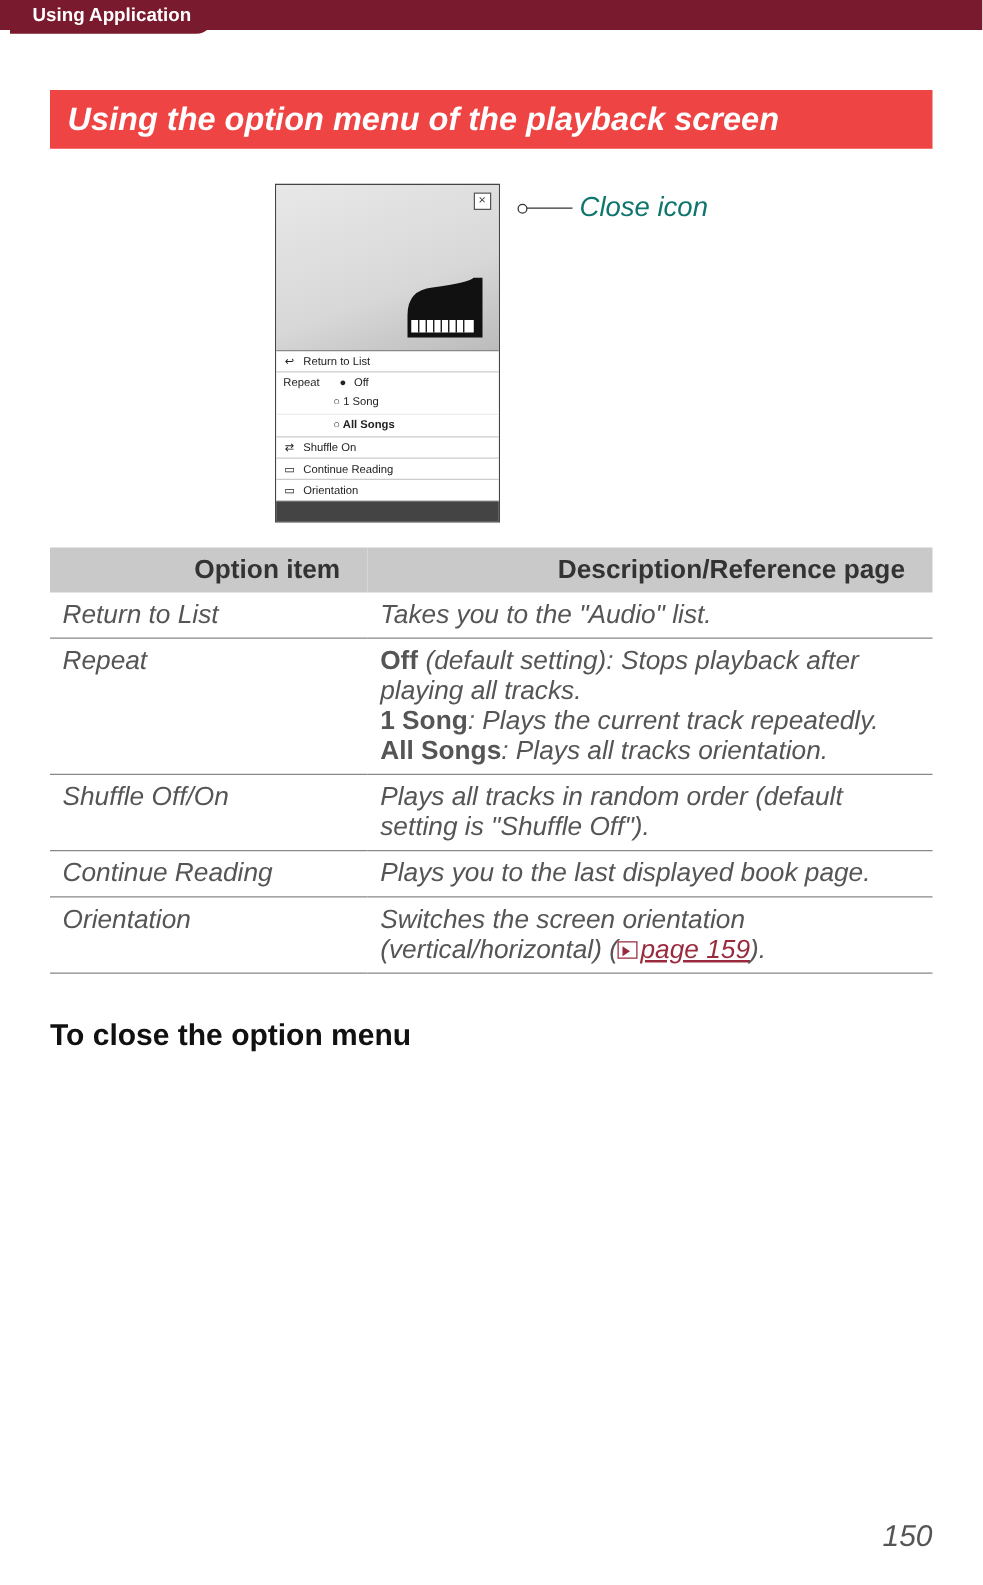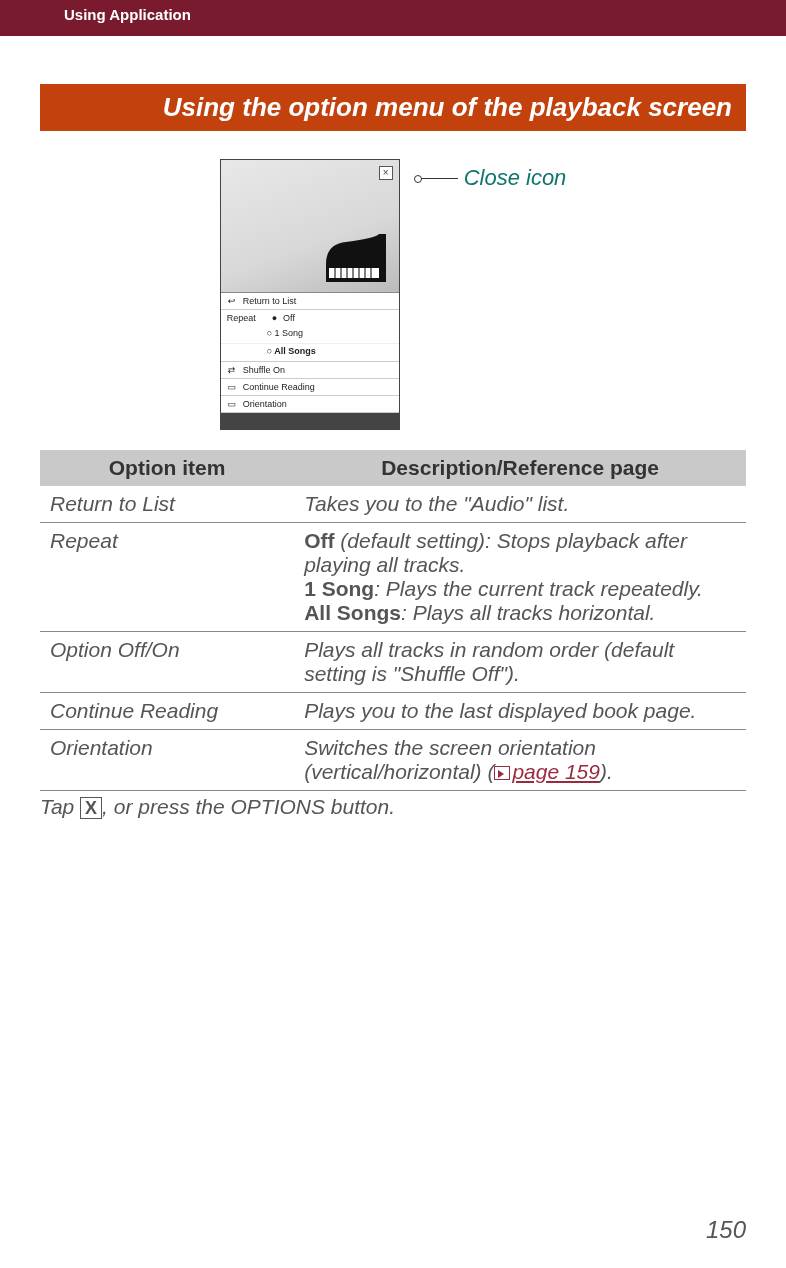--- a/index.html
+++ b/index.html
@@ -6,46 +6,45 @@
   body {
     width: 786px;
     height: 1268px;
     background: #fff;
     font-family: Arial, Helvetica, sans-serif;
     position: relative;
     color: #222;
   }
   .tab-bar {
     background: #7a1a2e;
-    height: 36px;
+    height: 24px;
     display: flex;
-    padding-left: 38px;
+    align-items: center;
   }
   .tab {
     background: #7a1a2e;
     color: #fff;
     font-size: 15px;
     font-weight: bold;
     padding: 6px 18px 6px 18px;
     border-top-right-radius: 14px;
     border-bottom-right-radius: 14px;
     margin-left: 8px;
   }
   .content {
     padding: 30px 40px 0 40px;
   }
   .section-title {
-    background: #c2410c;
+    background: #ef4444;
     color: #fff;
     font-size: 26px;
     font-weight: bold;
     font-style: italic;
     padding: 8px 14px;
     margin-top: 18px;
-    text-align: right;
   }
   .intro {
     font-size: 24px;
     color: #555;
     margin-top: 18px;
     line-height: 1.35;
     font-style: italic;
   }
   .fig-area {
     display: flex;
@@ -108,22 +107,22 @@
   }
 
   table.opts {
     width: 100%;
     border-collapse: collapse;
     margin-top: 18px;
     font-size: 21px;
   }
   table.opts th {
     background: #c9c9c9;
-    text-align: center;
-    padding: 6px 12px;
+    text-align: right;
+    padding: 6px 22px;
     font-weight: bold;
     color:#333;
   }
   table.opts td {
     padding: 6px 10px;
     border-bottom: 1px solid #888;
     vertical-align: top;
     color:#555;
     font-style: italic;
   }
@@ -227,39 +226,37 @@
     <tbody>
       <tr>
         <td>Return to List</td>
         <td>Takes you to the "Audio" list.</td>
       </tr>
       <tr>
         <td>Repeat</td>
         <td>
           <span class="bold">Off</span><span> (default setting): Stops playback after playing all tracks.</span><br>
           <span class="bold">1 Song</span><span>: Plays the current track repeatedly.</span><br>
-          <span class="bold">All Songs</span><span>: Plays all tracks horizontal.</span>
+          <span class="bold">All Songs</span><span>: Plays all tracks orientation.</span>
         </td>
       </tr>
       <tr>
-        <td>Option Off/On</td>
+        <td>Shuffle Off/On</td>
         <td>Plays all tracks in random order (default setting is "Shuffle Off").</td>
       </tr>
       <tr>
         <td>Continue Reading</td>
         <td>Plays you to the last displayed book page.</td>
       </tr>
       <tr>
         <td>Orientation</td>
         <td>
           <span>Switches the screen orientation (vertical/horizontal) (</span><span class="link-icon"></span><a href="#" class="link">page 159</a><span>).</span>
         </td>
       </tr>
     </tbody>
   </table>
 
-  <p class="body-txt">
-    <span>Tap </span><span class="xbox">X</span><span>, or press the OPTIONS button.</span>
-  </p>
+  <div class="subhead">To close the option menu</div>
 
 </div>
 
 <div class="pagenum">150</div>
 
 </body></html>

